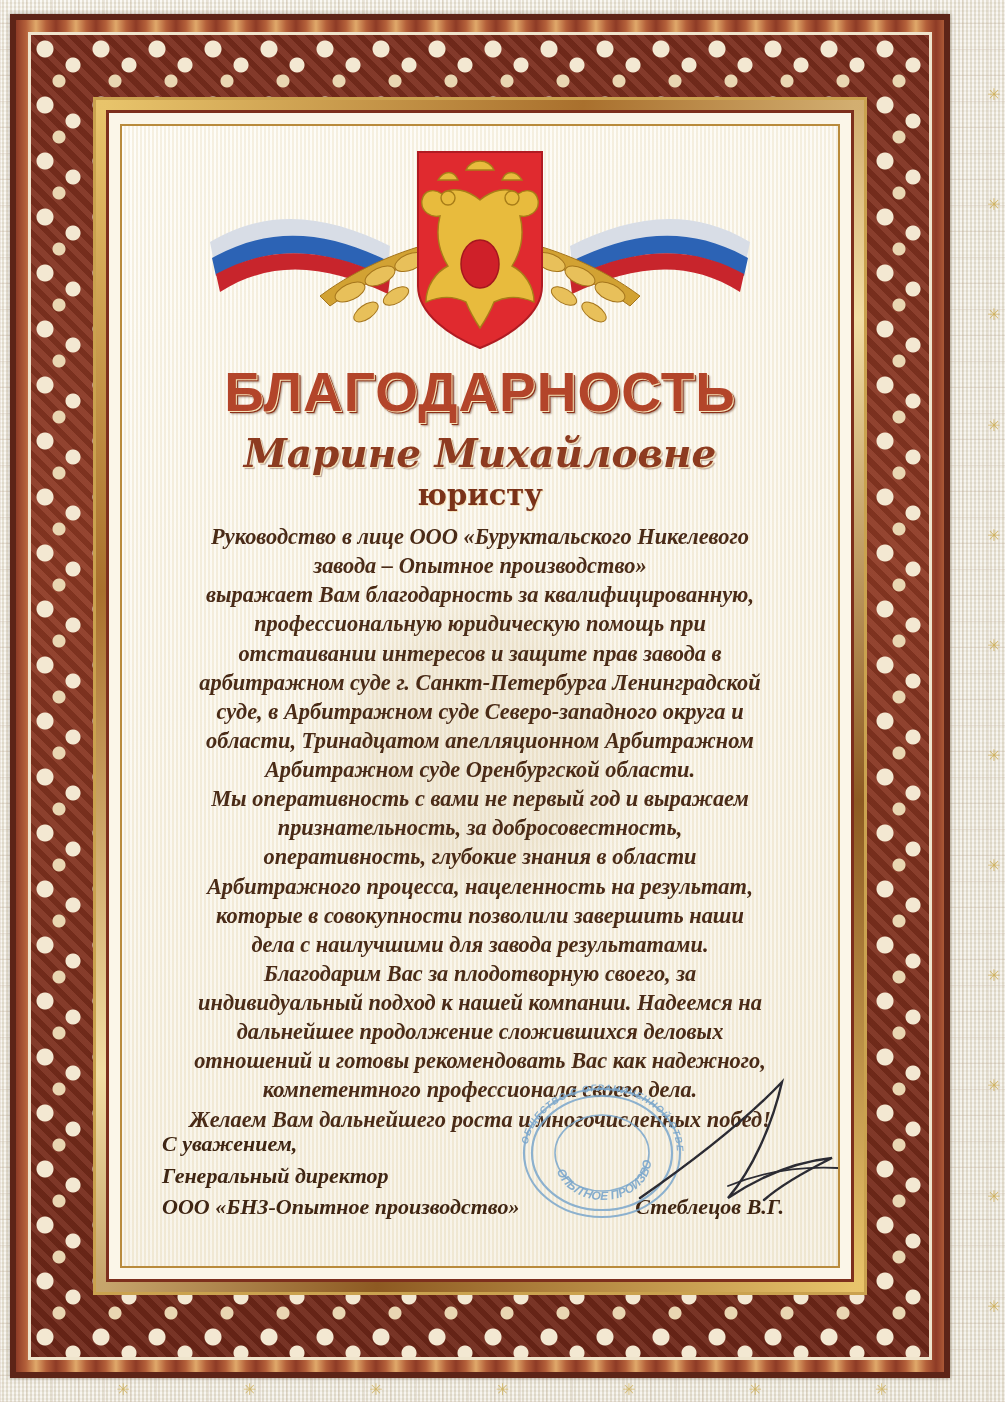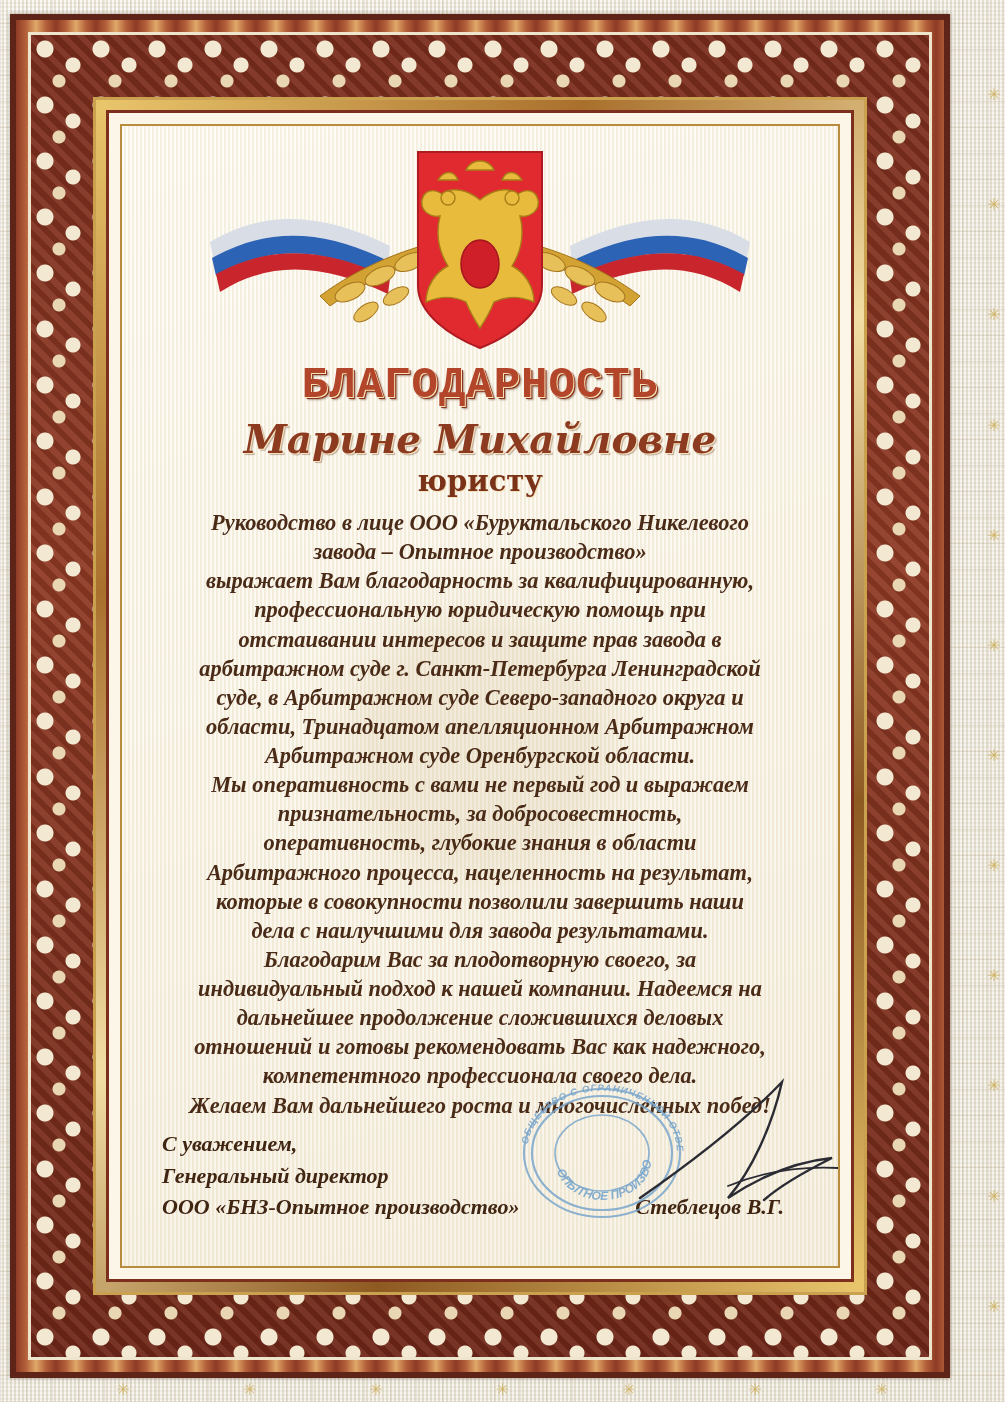--- a/index.html
+++ b/index.html
@@ -148,23 +148,23 @@
   .emblem {
     margin: 6px auto 0;
     width: 560px;
     height: 210px;
     position: relative;
   }
   .emblem svg { display: block; }
 
   .award-title {
     margin: 4px 0 2px;
-    font-family: Liberation Mono, monospace;
-    font-weight: bold;
-    font-size: 44px;
+    font-family: Liberation Sans, sans-serif;
+    font-weight: bold;
+    font-size: 55px;
     letter-spacing: 1px;
     color: #b3452a;
     text-shadow:
       1px 1px 0 #f6e3b8,
       2px 2px 0 #8c3018,
       3px 3px 2px rgba(80,30,10,.45);
   }
 
   .recipient {
     font-family: "DejaVu Serif", serif;

